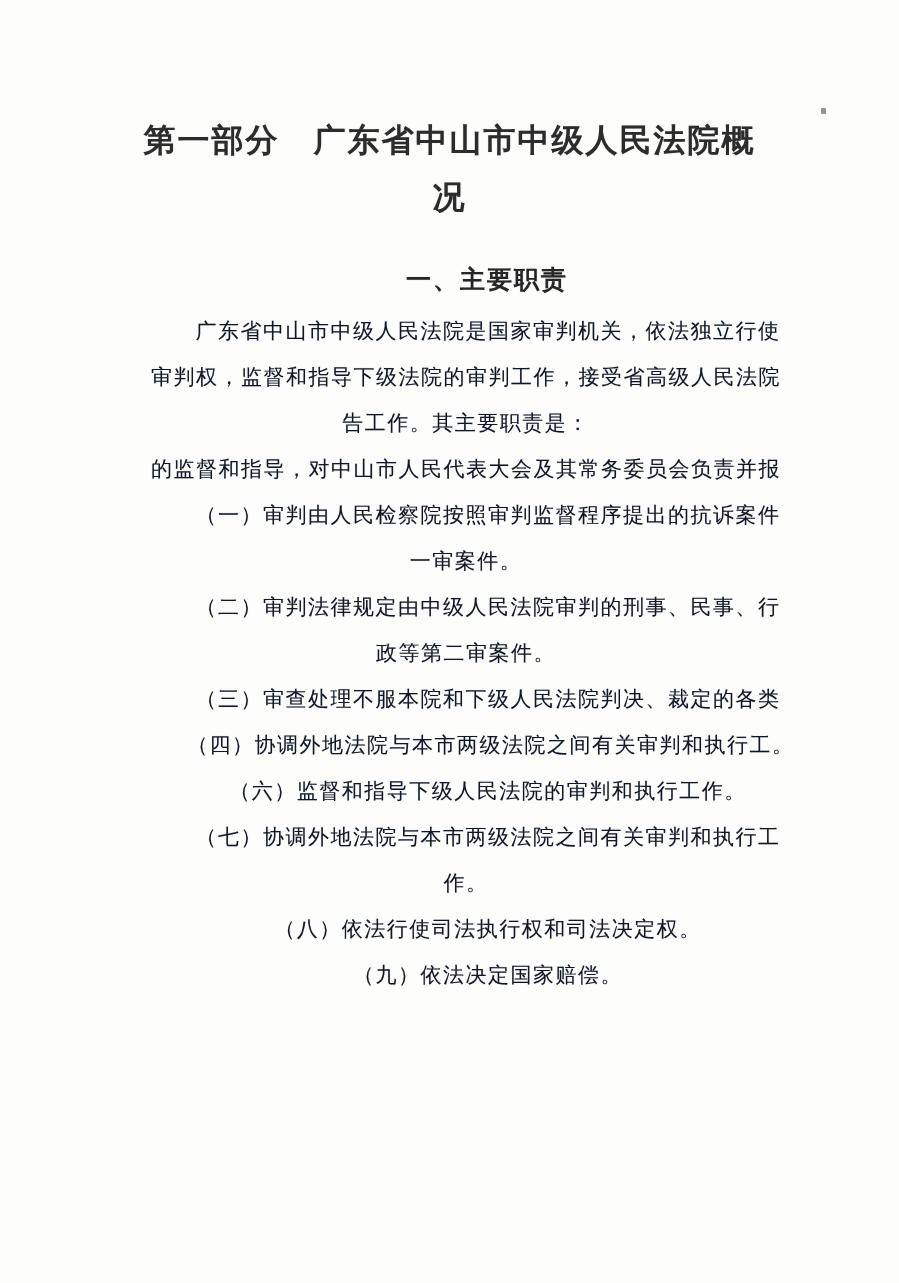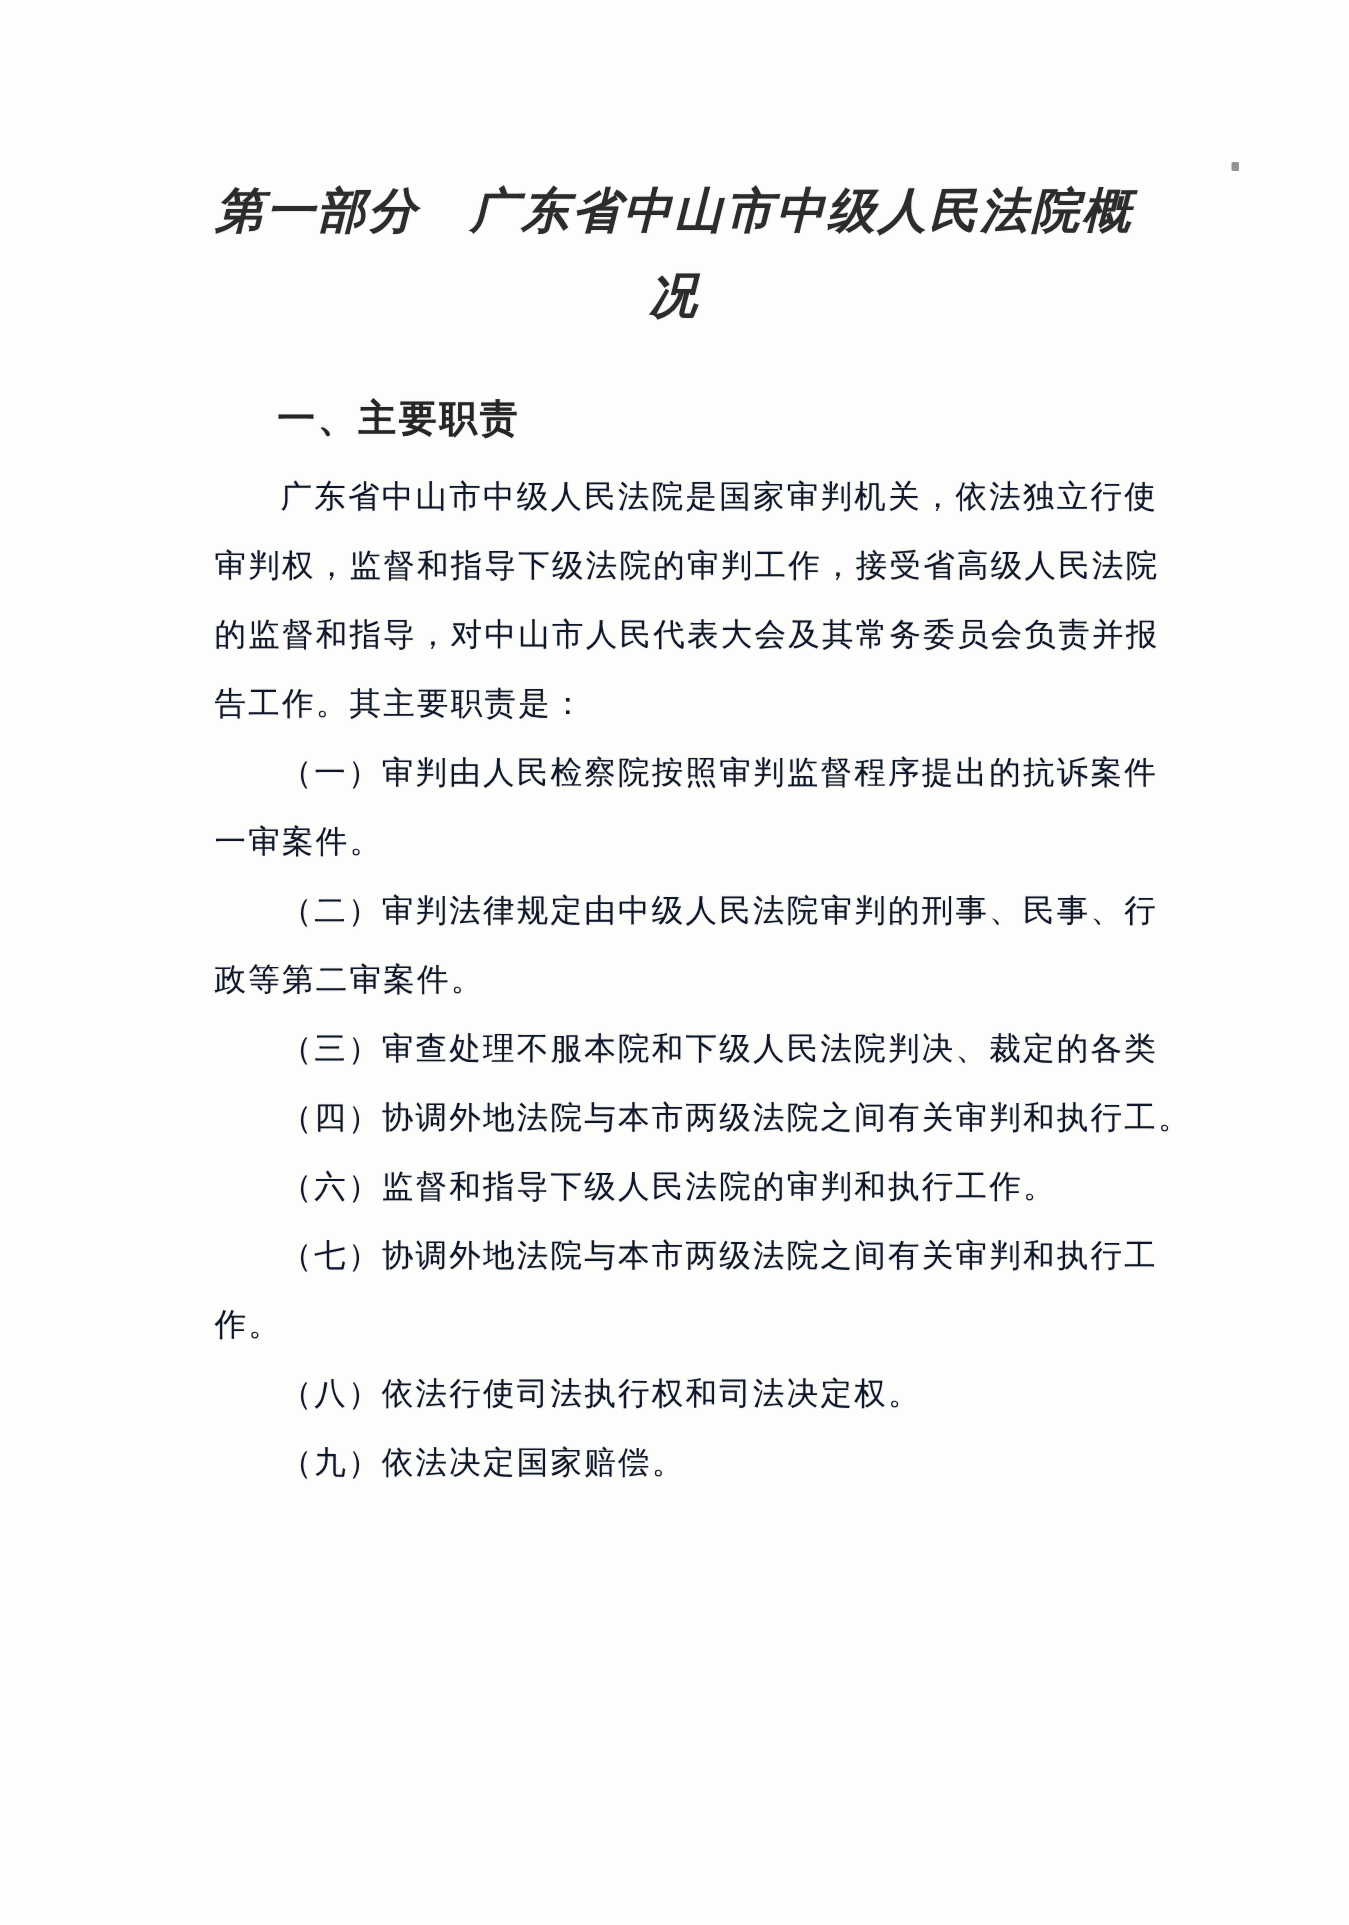--- a/index.html
+++ b/index.html
@@ -17,26 +17,26 @@
   .doc-title {
     margin-top: 112px;
     text-align: center;
     font-family: "Liberation Sans", sans-serif;
     font-weight: 700;
     font-size: 32px;
     letter-spacing: 2px;
     line-height: 57px;
     color: #2c2c2c;
     text-shadow: 0 0 1px rgba(44,44,44,0.30);
-    font-style: italic;
   }
 
   .content {
     padding-left: 143px;
     padding-right: 110px;
+    text-align: center;
   }
 
   .section-heading {
     margin-top: 36px;
     margin-left: 42px;
     font-family: "Liberation Sans", sans-serif;
     font-weight: 700;
     font-size: 25px;
     letter-spacing: 2px;
     line-height: 34px;
@@ -83,22 +83,22 @@
   </div>
 
   <div class="content">
 
     <div class="section-heading">一、主要职责</div>
 
     <div class="body-text">
 
       <div class="line first">广东省中山市中级人民法院是国家审判机关，依法独立行使</div>
       <div class="line">审判权，监督和指导下级法院的审判工作，接受省高级人民法院</div>
+      <div class="line">告工作。其主要职责是：</div>
       <div class="line">的监督和指导，对中山市人民代表大会及其常务委员会负责并报</div>
-      <div class="line">告工作。其主要职责是：</div>
 
       <div class="line first">（一）审判由人民检察院按照审判监督程序提出的抗诉案件</div>
       <div class="line">一审案件。</div>
 
       <div class="line first">（二）审判法律规定由中级人民法院审判的刑事、民事、行</div>
       <div class="line">政等第二审案件。</div>
 
       <div class="line first">（三）审查处理不服本院和下级人民法院判决、裁定的各类</div>
 
       <div class="line first">（四）协调外地法院与本市两级法院之间有关审判和执行工。</div>

